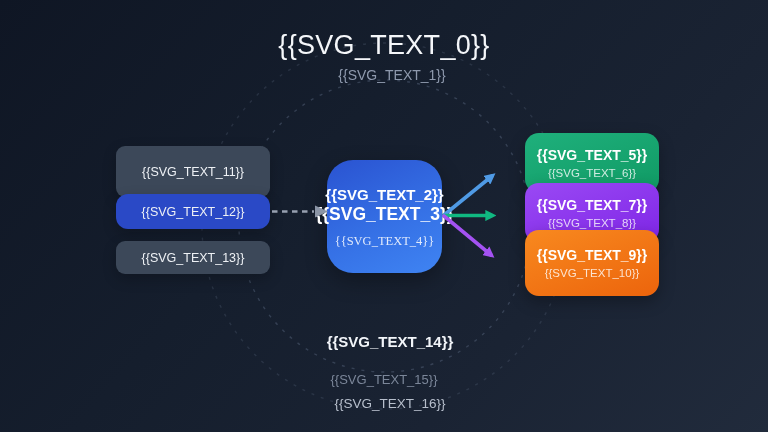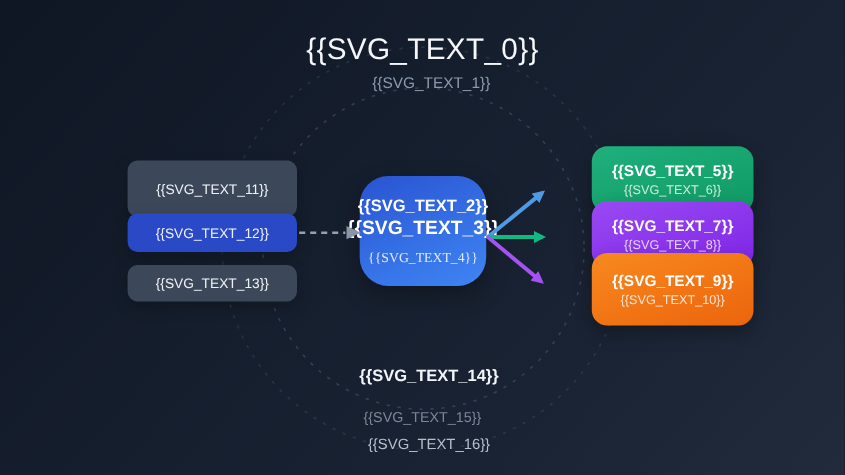--- a/index.html
+++ b/index.html
@@ -58,26 +58,26 @@
     align-items: center;
     justify-content: center;
     border-radius: 9px;
     color: #eef1f5;
     font-size: 12.5px;
     box-shadow: 0 5px 14px rgba(0,0,0,0.22);
   }
   .lnode-default { background: #3c4859; }
   .lnode-highlight { background: #2a49c6; }
   .ln1 { top: 146px; height: 51px; }
-  .ln2 { top: 194px; height: 35px; }
+  .ln2 { top: 194px; height: 35px; border-radius: 12px; }
   .ln3 { top: 241px; height: 33px; }
   .center-node {
     position: absolute;
     left: 327px; top: 160px;
-    width: 115px; height: 100px;
+    width: 115px; height: 113px;
     border-radius: 26px;
     background: linear-gradient(155deg, #2a53d1 0%, #3570e5 55%, #3f84f3 100%);
     display: flex;
     flex-direction: column;
     align-items: center;
     justify-content: center;
     box-shadow: 0 8px 22px rgba(0,0,0,0.30);
   }
   .center-line1 {
     font-size: 15px;
@@ -95,22 +95,22 @@
   }
   .center-sub {
     margin-top: 9px;
     font-size: 12.5px;
     color: rgba(255,255,255,0.85);
     white-space: nowrap;
     font-family: Liberation Serif, serif;
   }
   .rnode {
     position: absolute;
-    left: 538px;
-    width: 147px;
+    left: 525px;
+    width: 134px;
     border-radius: 14px;
     display: flex;
     flex-direction: column;
     align-items: center;
     justify-content: center;
     gap: 4px;
     box-shadow: 0 6px 16px rgba(0,0,0,0.28);
   }
   .rn1 { top: 133px; height: 60px; z-index: 1; background: linear-gradient(160deg, #1fb07c 0%, #109a64 100%); }
   .rn2 { top: 183px; height: 60px; z-index: 2; background: linear-gradient(160deg, #9a49f4 0%, #7f26e6 100%); text-align: center; }

